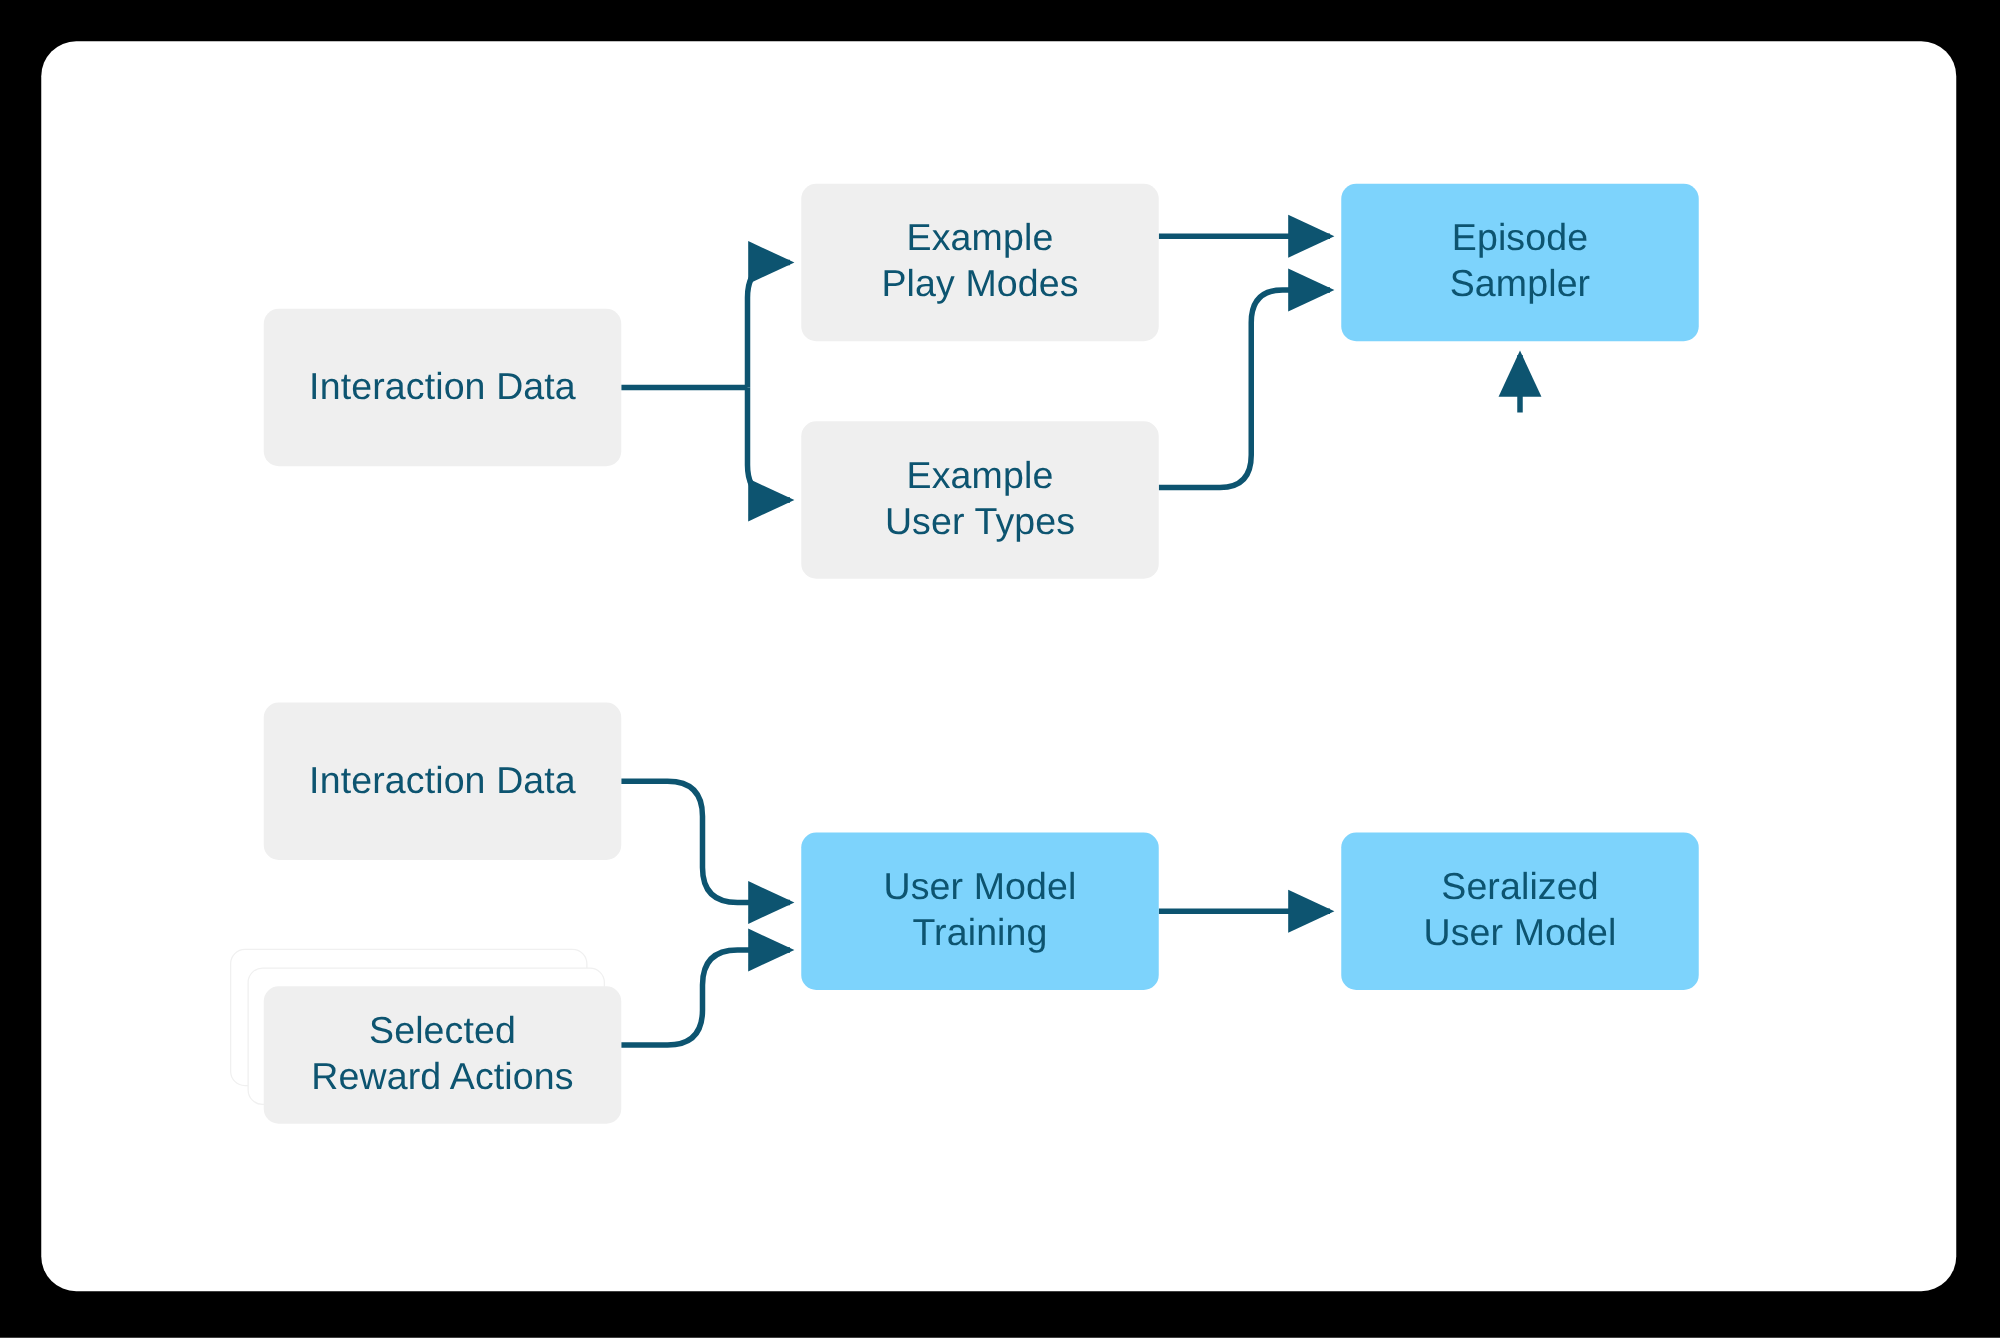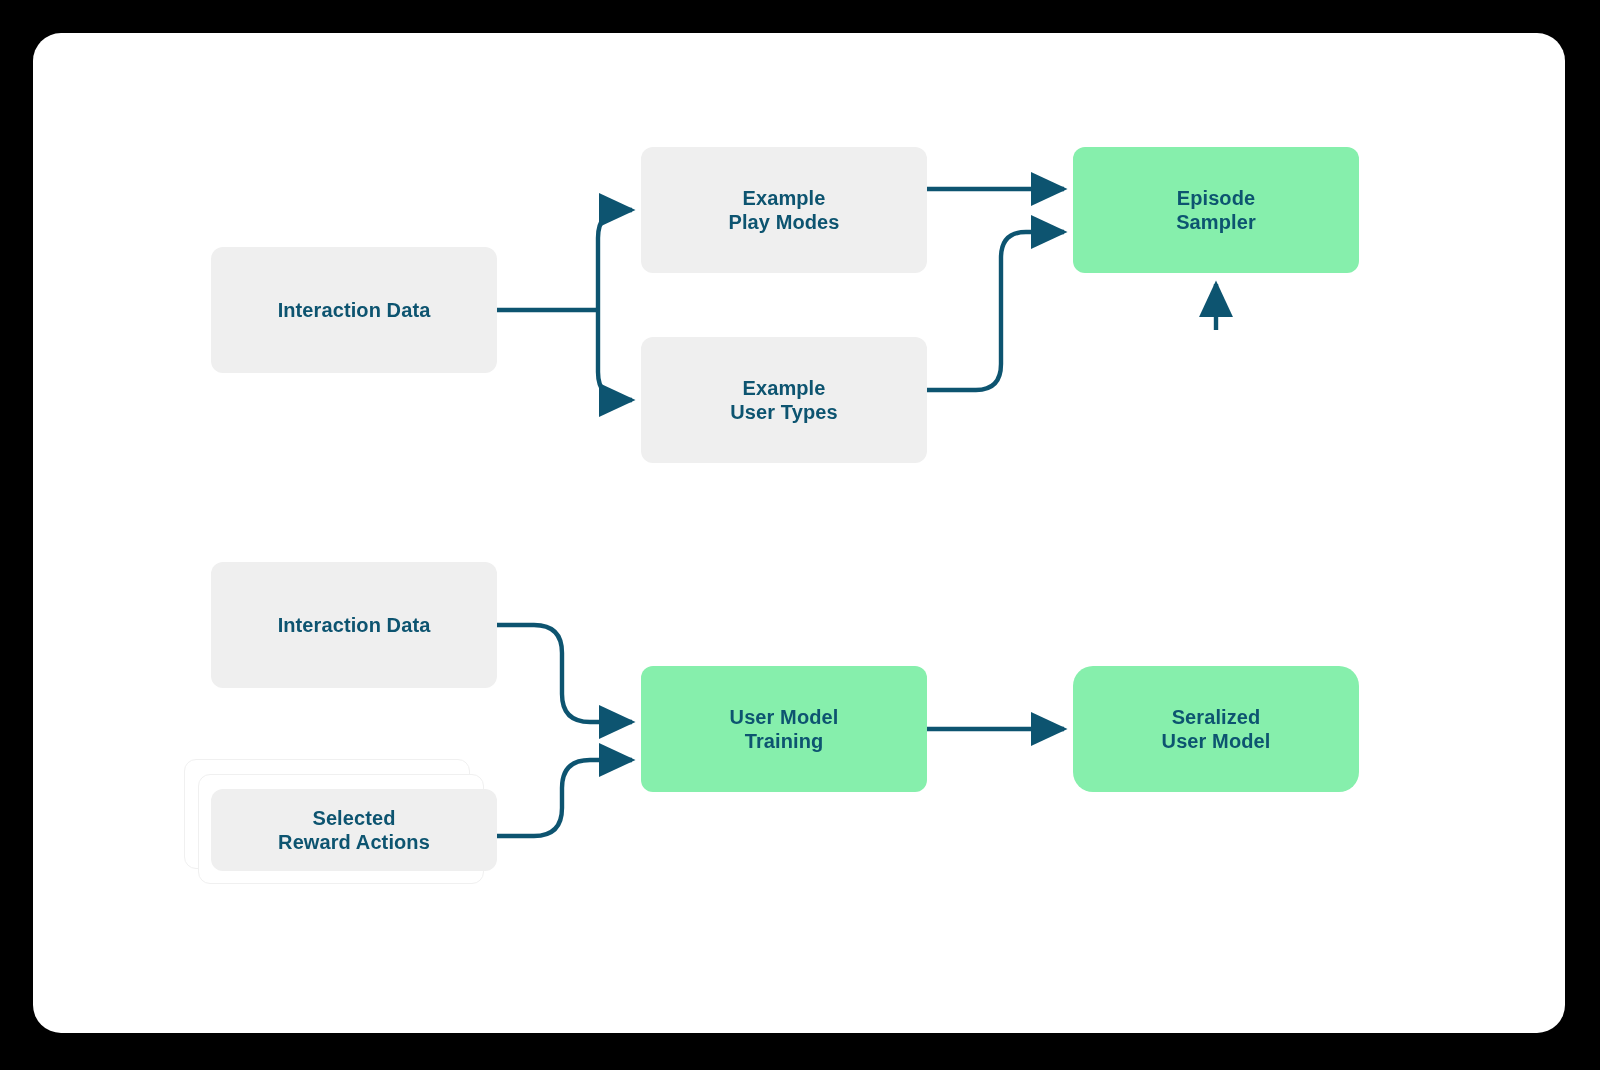--- a/index.html
+++ b/index.html
@@ -36,28 +36,28 @@
     height: 1070px;
   }
   .node {
     position: absolute;
     box-sizing: border-box;
     display: flex;
     align-items: center;
     justify-content: center;
     text-align: center;
     border-radius: 12px;
-    font-size: 20px;
+    font-size: 30px;
     line-height: 1.22;
     letter-spacing: 0.1px;
-    font-weight: 700;
+    font-weight: 400;
     white-space: pre-line;
   }
   .node.light  { background: #efefef; color: #0d5470; }
-  .node.gray   { background: #86efac; color: #0d5470; }
+  .node.gray   { background: #7dd3fc; color: #0d5470; }
   .node.dark   { background: #0b5069; color: #ffffff; }
   .stack-ghost {
     position: absolute;
     box-sizing: border-box;
     border-radius: 12px;
     background: #ffffff;
     border: 1.5px solid #f0f0f0;
   }
 </style>
 </head>
@@ -106,22 +106,22 @@
 
   <div class="node gray" style="left:1073px; top:147px; width:286px; height:126px;">Episode
 Sampler</div>
 
 
   <div class="node light" style="left:211px; top:562px; width:286px; height:126px;">Interaction Data</div>
 
   <div class="stack-ghost" style="left:184px; top:759px; width:286px; height:110px;"></div>
   <div class="stack-ghost" style="left:198px; top:774px; width:286px; height:110px;"></div>
 
-  <div class="node light" style="left:211px; top:789px; width:286px; height:82px;">Selected
+  <div class="node light" style="left:211px; top:789px; width:286px; height:110px;">Selected
 Reward Actions</div>
 
   <div class="node gray" style="left:641px; top:666px; width:286px; height:126px;">User Model
 Training</div>
 
-  <div class="node gray" style="left:1073px; top:666px; width:286px; height:126px;border-radius:20px;">Seralized
+  <div class="node gray" style="left:1073px; top:666px; width:286px; height:126px;">Seralized
 User Model</div>
 
 </div>
 
 </body></html>

